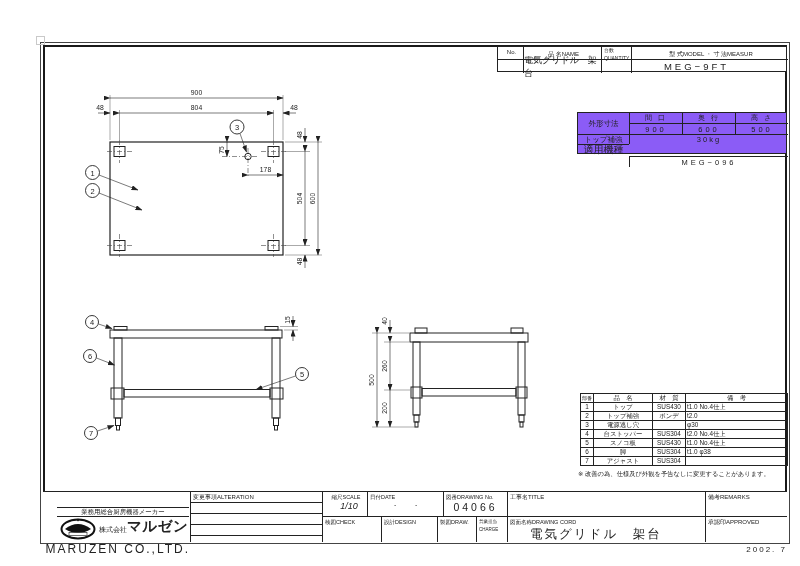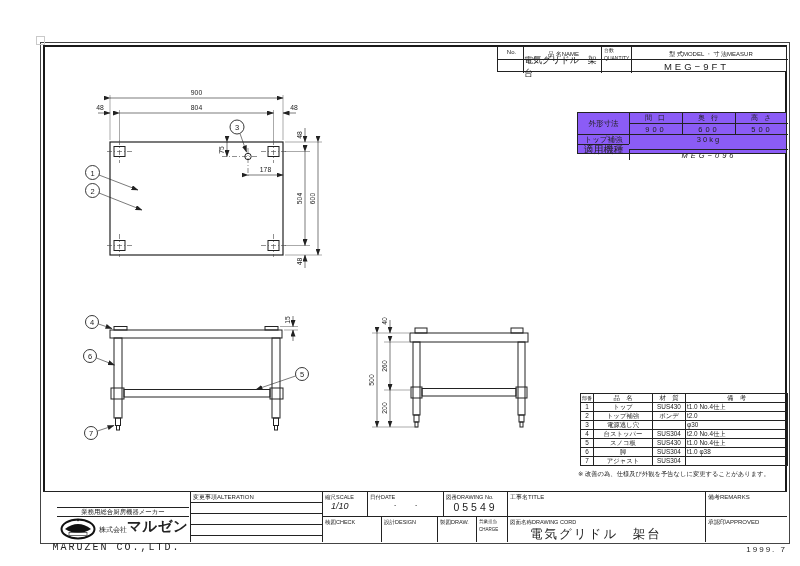--- a/index.html
+++ b/index.html
@@ -42,21 +42,21 @@
   <div class="c ctr" style="left:0;top:0;width:51px;height:21px;font-size:7.5px;">外形寸法</div>
   <div class="c bL bB ctr ls2" style="left:51px;top:0;width:53px;height:11px;font-size:7px;">間 口</div>
   <div class="c bL bB ctr ls2" style="left:104px;top:0;width:53px;height:11px;font-size:7px;">奥 行</div>
   <div class="c bL bB ctr ls2" style="left:157px;top:0;width:53px;height:11px;font-size:7px;">高 さ</div>
   <div class="c bL ctr ls3" style="left:51px;top:11px;width:53px;height:10px;font-size:7.5px;">900</div>
   <div class="c bL ctr ls3" style="left:104px;top:11px;width:53px;height:10px;font-size:7.5px;">600</div>
   <div class="c bL ctr ls3" style="left:157px;top:11px;width:53px;height:10px;font-size:7.5px;">500</div>
   <div class="c bT ctr" style="left:0;top:21px;width:51px;height:10px;font-size:7.5px;">トップ補強</div>
   <div class="c bT bL ctr ls2" style="left:51px;top:21px;width:159px;height:10px;font-size:7.5px;">30kg</div>
   <div class="c bT ctr" style="left:0;top:31px;width:51px;height:11px;font-size:10px;">適用機種</div>
-  <div class="c bT bL ctr ls3" style="left:51px;top:36px;width:159px;height:11px;font-size:7.5px;font-style:italic;">MEG−096</div>
+  <div class="c bT bL ctr ls3" style="left:51px;top:43px;width:159px;height:11px;font-size:7.5px;">MEG−096</div>
 </div>
 
 <div class="c" style="left:580px;top:393px;">
   <table class="parts">
     <colgroup>
         <col style="width:13px">
         <col style="width:59px">
         <col style="width:33px">
         <col style="width:102px">
       </colgroup>
@@ -119,42 +119,42 @@
   <div class="c" style="left:0;top:12px;width:147px;height:50px;">
     <div class="c bT bB ctr" style="left:14px;top:3px;width:132px;height:10px;font-size:6.4px;">業務用総合厨房機器メーカー</div>
     <svg class="c" style="left:16px;top:13px;" width="38" height="23" viewBox="0 0 38 23">
       <ellipse cx="19" cy="12" rx="16.5" ry="9.5" fill="none" stroke="#111" stroke-width="2"></ellipse>
       <path d="M6,12 q13,-10 26,0 q-6,4 -13,4 q-7,0 -13,-4 z" fill="#111"></path>
       <path d="M18,3.5 l1,-2 l1,2 l-1,1 z" fill="#111"></path>
       <rect x="10" y="15.5" width="18" height="3" fill="#fff" stroke="#111" stroke-width="0.6"></rect>
     </svg>
     <div class="c" style="left:56px;top:21px;font-size:7px;">株式会社</div>
     <div class="c" style="left:84px;top:13px;font-size:14.5px;font-weight:bold;letter-spacing:0.5px;">マルゼン</div>
-    <div class="c ls2" style="left:0;top:38px;width:147px;text-align:center;font-size:10px;font-family:Liberation Mono, monospace;">MARUZEN CO.,LTD.</div>
+    <div class="c ls2" style="left:0;top:38px;width:147px;text-align:right;font-size:12px;">MARUZEN CO.,LTD.</div>
   </div>
 
   <div class="c bL" style="left:147px;top:0;width:132px;height:50px;">
     <div class="lbl" style="height:9px;">変更事項ALTERATION</div>
     <div class="bT" style="height:10px;"></div>
     <div class="bT" style="height:10px;"></div>
     <div class="bT" style="height:10px;"></div>
     <div class="bT" style="height:10px;"></div>
   </div>
 
-  <div class="c bL" style="left:279px;top:0;width:45px;height:24px;">
+  <div class="c bL" style="left:279px;top:0;width:45px;height:24px;text-align:center;">
     <div class="lbl" style="font-size:5.5px;">縮尺SCALE</div>
     <div style="font-size:9px;padding-left:8px;font-style:italic;">1/10</div>
   </div>
   <div class="c bL" style="left:324px;top:0;width:76px;height:24px;">
     <div class="lbl" style="font-size:5.5px;">日付DATE</div>
     <div style="font-size:7px;text-align:center;">・　　・</div>
   </div>
   <div class="c bL" style="left:400px;top:0;width:64px;height:24px;">
     <div class="lbl" style="font-size:5.5px;">図番DRAWING No.</div>
-    <div class="ls3" style="font-size:10.5px;text-align:center;">05549</div>
+    <div class="ls3" style="font-size:10.5px;text-align:center;">04066</div>
   </div>
   <div class="c bL" style="left:464px;top:0;width:198px;height:24px;">
     <div class="lbl">工事名TITLE</div>
   </div>
   <div class="c bL" style="left:662px;top:0;width:82px;height:24px;">
     <div class="lbl">備考REMARKS</div>
   </div>
 
   <div class="c bL bT" style="left:279px;top:24px;width:59px;height:26px;">
     <div class="lbl" style="font-size:5.5px;">検図CHECK</div>
@@ -170,21 +170,21 @@
   </div>
   <div class="c bL bT" style="left:464px;top:24px;width:198px;height:26px;">
     <div class="lbl" style="font-size:5.5px;">図面名称DRAWING CORD</div>
     <div class="ls2" style="font-size:12.5px;padding-left:22px;">電気グリドル　架台</div>
   </div>
   <div class="c bL bT" style="left:662px;top:24px;width:82px;height:26px;">
     <div class="lbl">承認印APPROVED</div>
   </div>
 </div>
 
-<div class="c" style="left:700px;top:545px;width:87px;text-align:right;font-size:8px;letter-spacing:2px;">1999. 7</div>
+<div class="c" style="left:700px;top:545px;width:87px;text-align:right;font-size:8px;letter-spacing:2px;">2002. 7</div>
 
 <svg class="c" style="left:0;top:0;" width="800" height="566" viewBox="0 0 800 566">
   <defs>
     <marker id="ma" markerUnits="userSpaceOnUse" markerWidth="7" markerHeight="5" refX="6.5" refY="2.5" orient="auto">
       <path d="M0,0 L7,2.5 L0,5 z" fill="#222"></path>
     </marker>
   </defs>
 
   <g stroke="#222" fill="none">
     <rect x="110" y="142" width="173" height="113" stroke-width="1.2"></rect>

